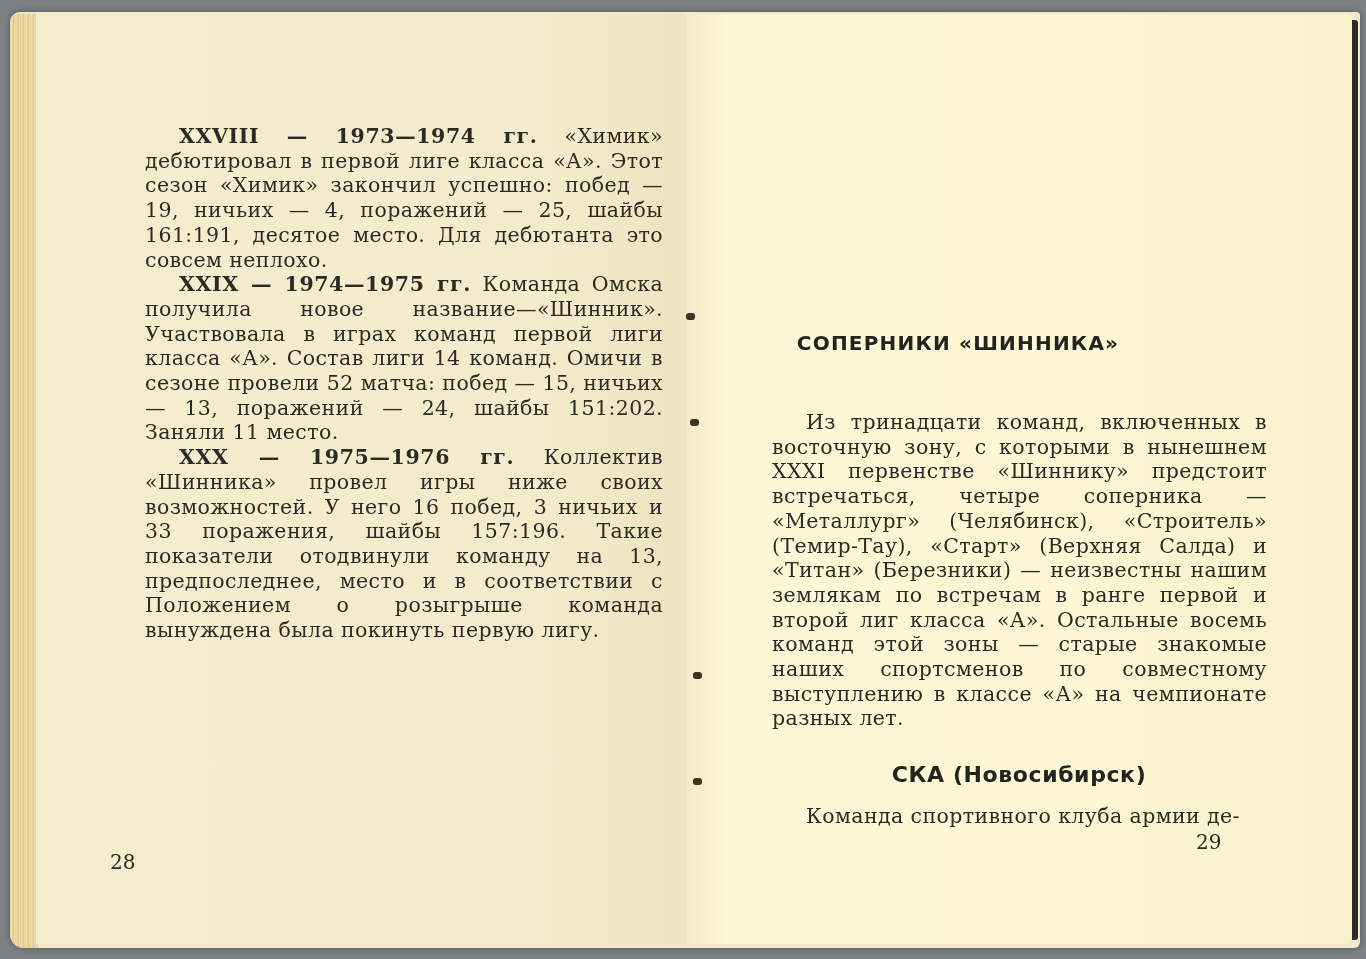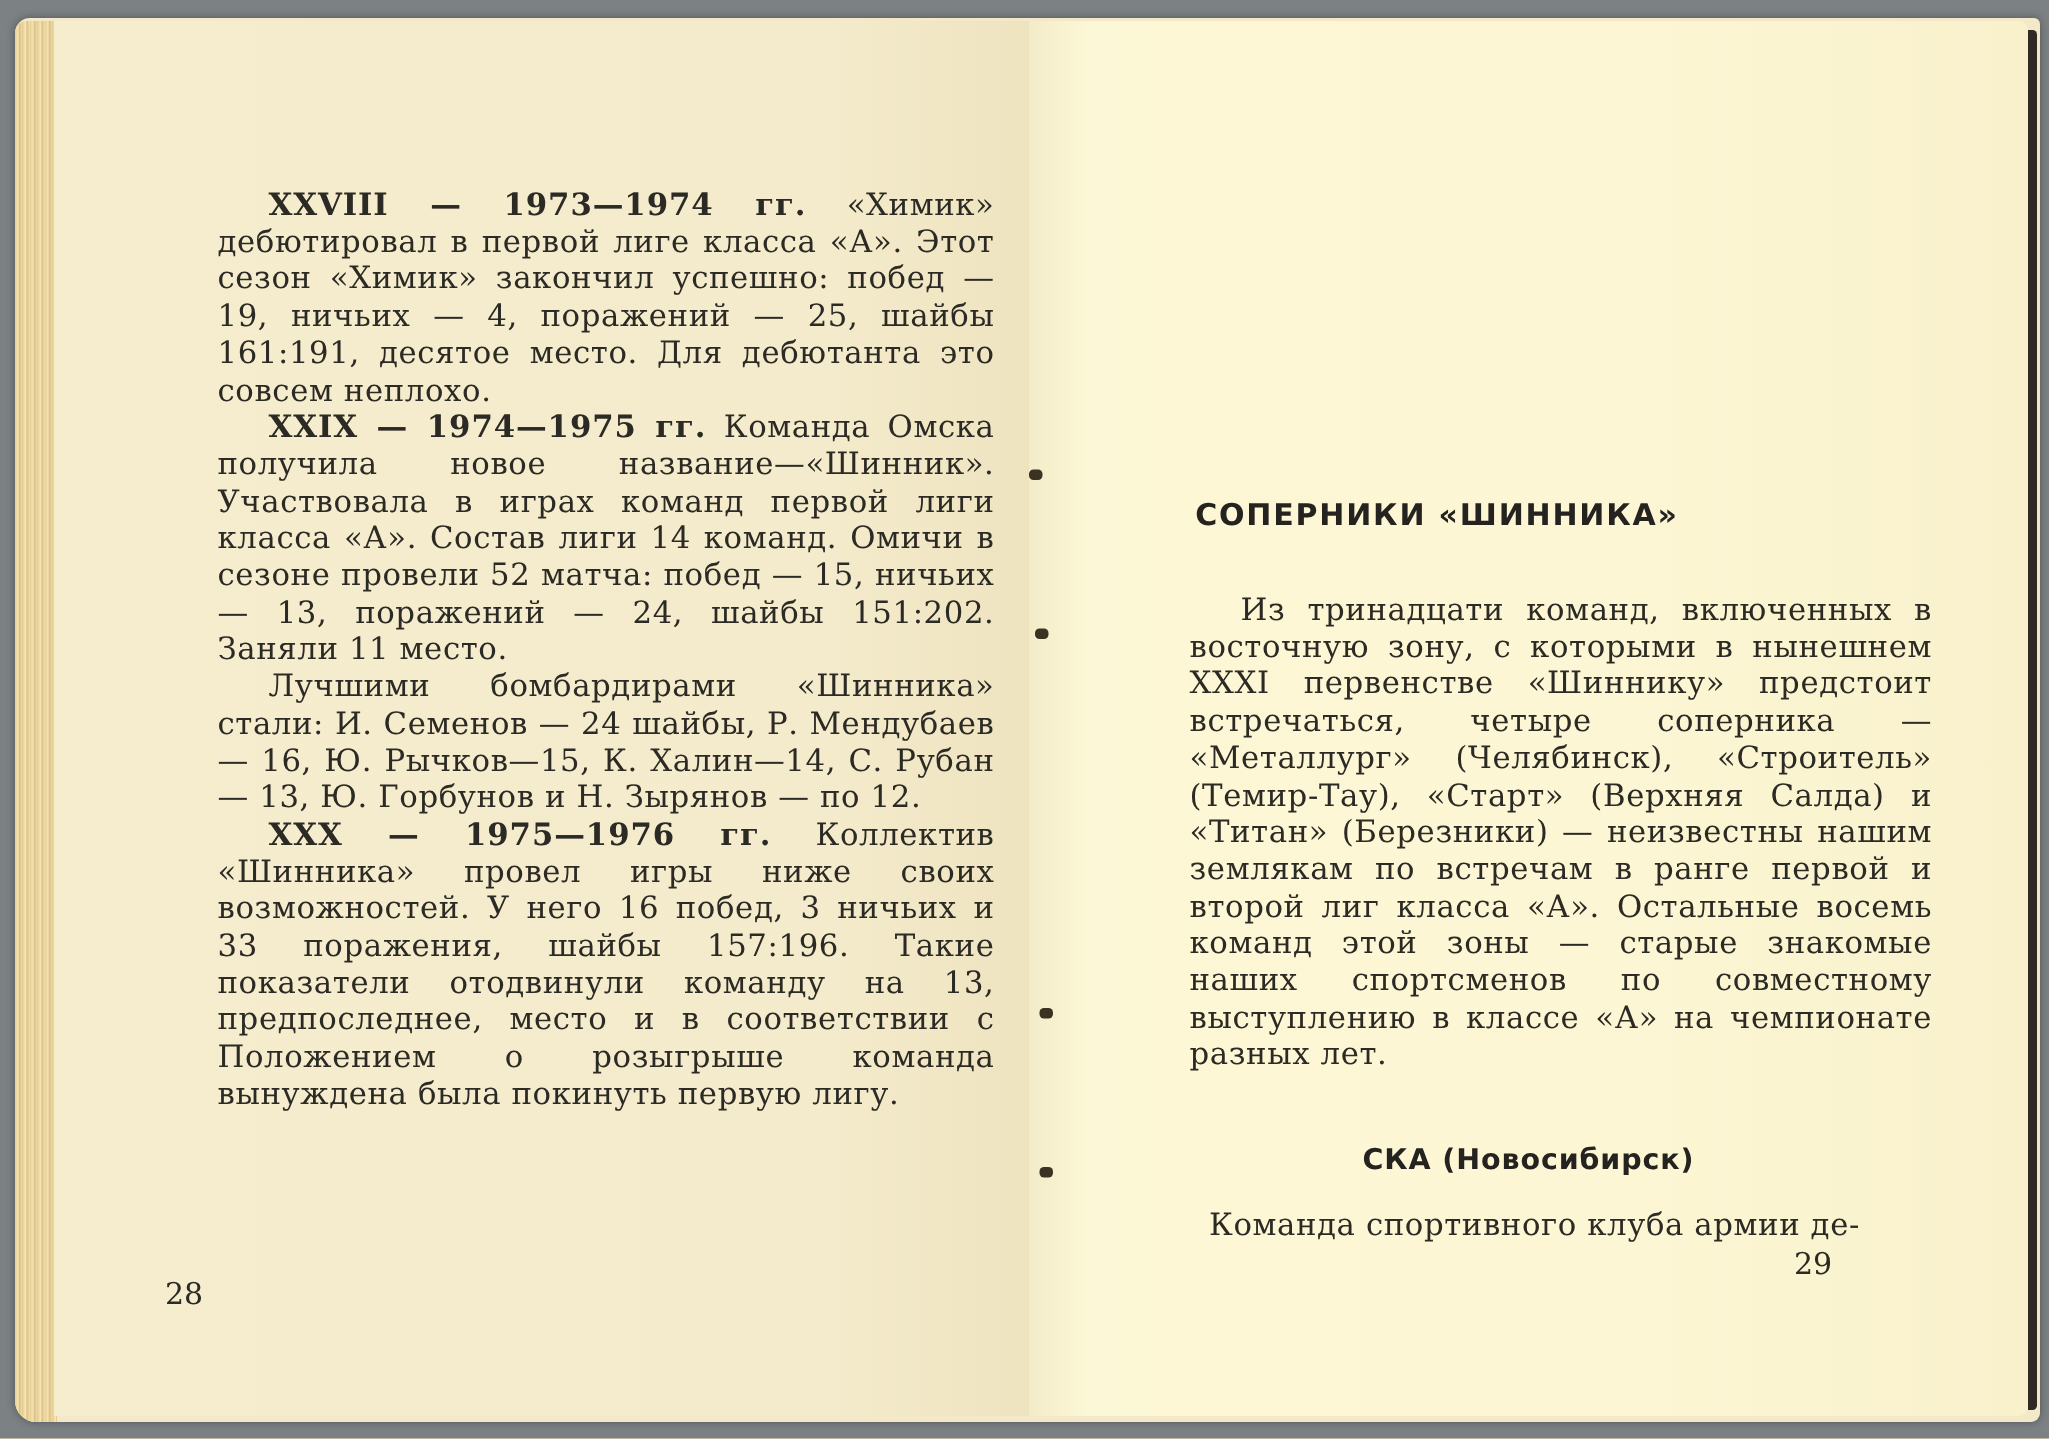--- a/index.html
+++ b/index.html
@@ -97,21 +97,21 @@
     .heading-main {
       left: 0;
       width: 544px;
       top: 317px;
       font-size: 20px;
     }
     .heading-sub {
       left: 0;
       width: 666px;
       top: 748px;
-      font-size: 19px;
+      font-size: 22px;
       letter-spacing: 0.6px;
     }
     .page-number {
       position: absolute;
       font-size: 20px;
       color: #2c2a24;
     }
     .pn-left { left: 110px; top: 850px; }
     .pn-right { left: 1196px; top: 830px; }
     .staple {
@@ -132,33 +132,30 @@
   <div class="text-block left-text">
     <p class="para">
       <b>XXVIII — 1973—1974 гг.</b>
       <span>«Химик» дебютировал в первой лиге класса «А». Этот сезон «Химик» закончил успешно: побед — 19, ничьих — 4, поражений — 25, шайбы 161:191, десятое место. Для дебютанта это совсем неплохо.</span>
     </p>
     <p class="para">
       <b>XXIX — 1974—1975 гг.</b>
       <span>Команда Омска получила новое название—«Шинник». Участвовала в играх команд первой лиги класса «А». Состав лиги 14 команд. Омичи в сезоне провели 52 матча: побед — 15, ничьих — 13, поражений — 24, шайбы 151:202. Заняли 11 место.</span>
     </p>
     <p class="para">
-      <span>Лучшими бомбардирами «Шинника» стали: И. Семенов — 24 шайбы, Р. Мендубаев — 16, Ю. Рычков—15, К. Халин—14, С. Рубан — 13, Ю. Горбунов и Н. Зырянов — по 12.</span>
-    </p>
-    <p class="para">
       <b>XXX — 1975—1976 гг.</b>
       <span>Коллектив «Шинника» провел игры ниже своих возможностей. У него 16 побед, 3 ничьих и 33 поражения, шайбы 157:196. Такие показатели отодвинули команду на 13, предпоследнее, место и в соответствии с Положением о розыгрыше команда вынуждена была покинуть первую лигу.</span>
     </p>
   </div>
 </div>
 <div class="page-number pn-left">28</div>
 
 <div class="page page-right">
   <div class="heading heading-main">СОПЕРНИКИ «ШИННИКА»</div>
-  <div class="text-block right-text" style="top:380px;margin-left:21px;">
+  <div class="text-block right-text" style="top:396px;">
     <p class="para">Из тринадцати команд, включенных в восточную зону, с которыми в нынешнем XXXI первенстве «Шиннику» предстоит встречаться, четыре соперника — «Металлург» (Челябинск), «Строитель» (Темир-Тау), «Старт» (Верхняя Салда) и «Титан» (Березники) — неизвестны нашим землякам по встречам в ранге первой и второй лиг класса «А». Остальные восемь команд этой зоны — старые знакомые наших спортсменов по совместному выступлению в классе «А» на чемпионате разных лет.</p>
   </div>
   <div class="heading heading-sub">СКА (Новосибирск)</div>
   <div class="text-block right-text" style="top:790px;">
     <p class="para">Команда спортивного клуба армии де-</p>
   </div>
 </div>
 <div class="page-number pn-right">29</div>
 
 <div class="staple" style="left:686px; top:313px;"></div>

